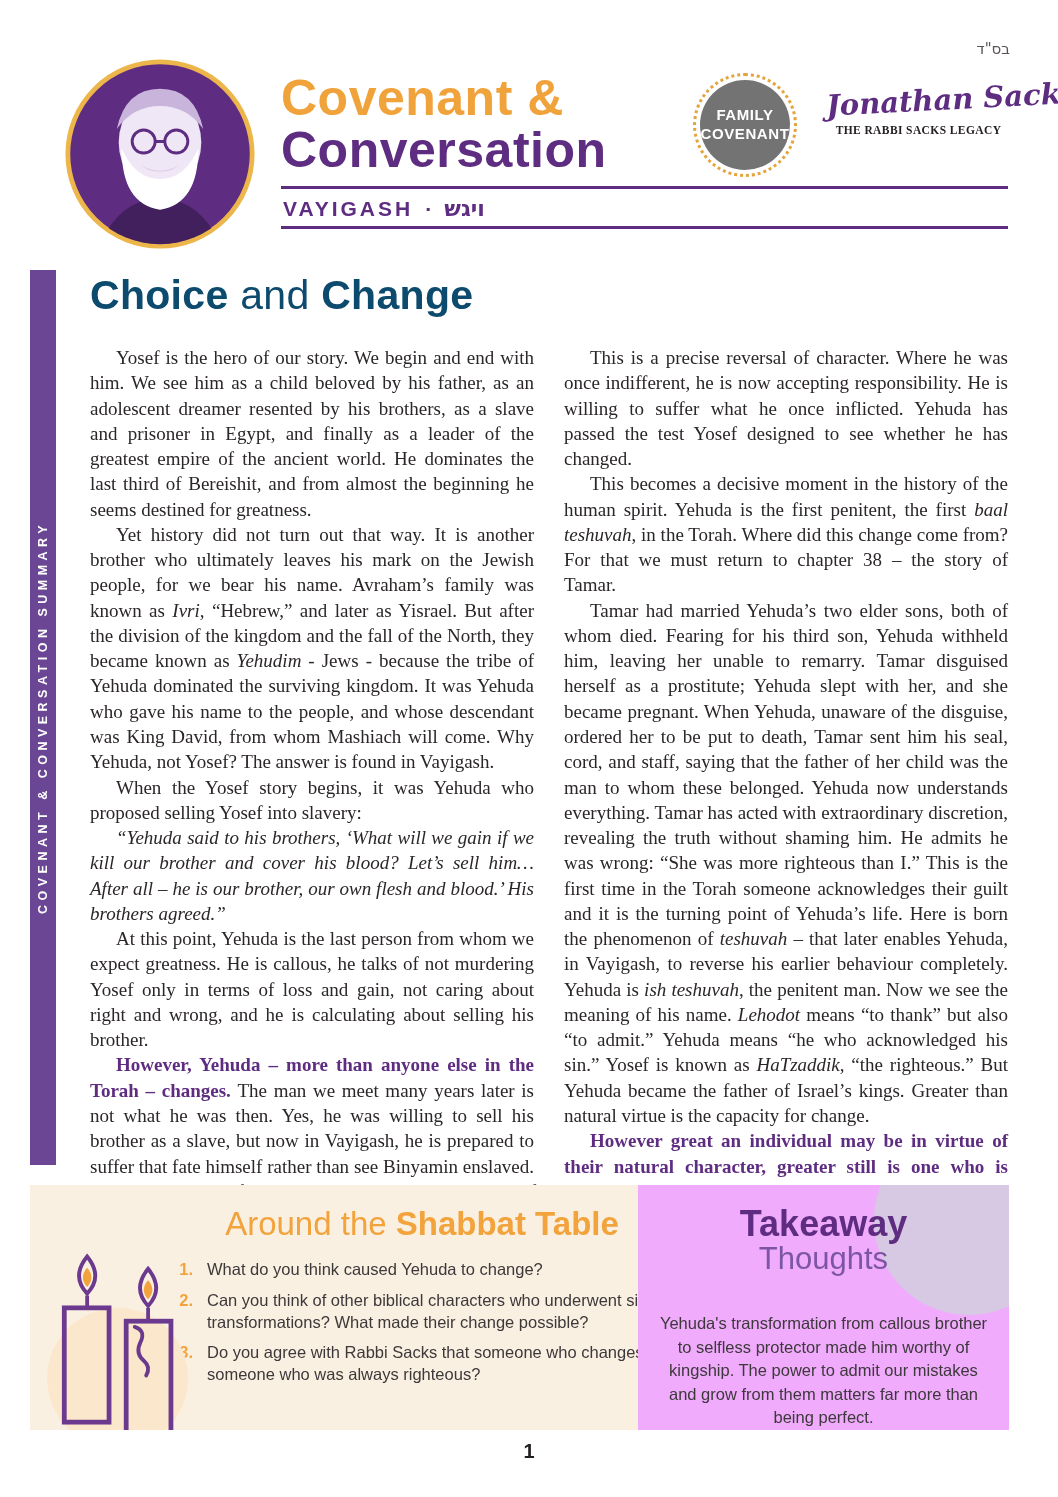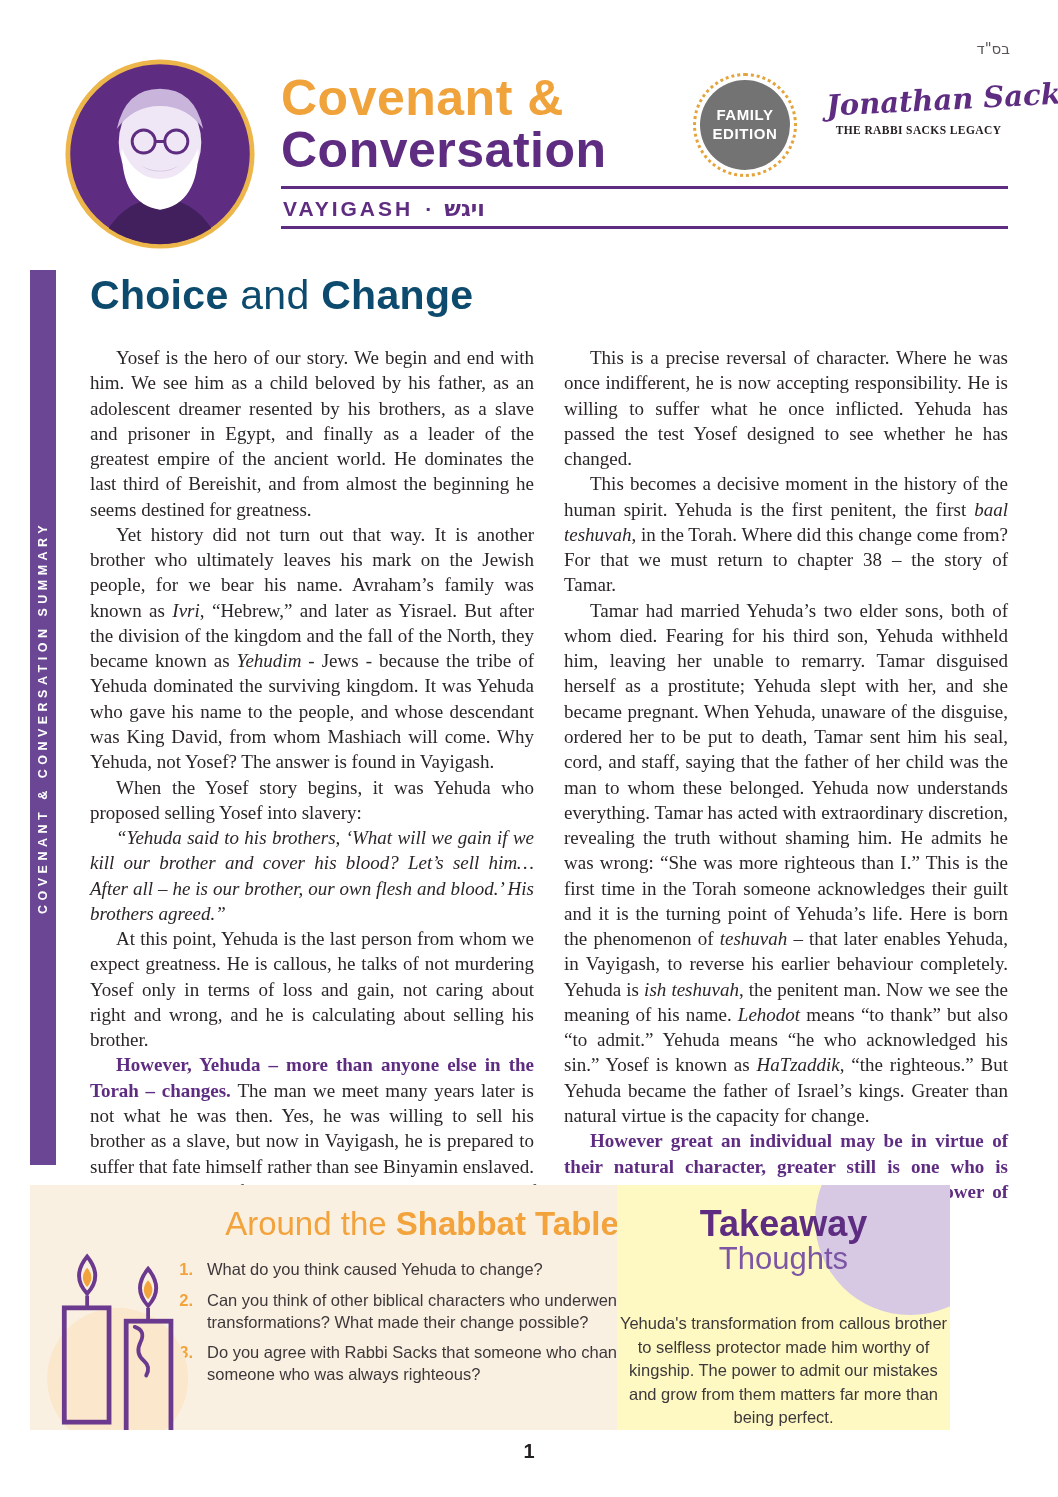--- a/index.html
+++ b/index.html
@@ -57,22 +57,22 @@
   .shabbat-box { position:absolute; left:30px; top:1185px; width:744px; height:245px;
                  background:#faf0e2; overflow:hidden; }
   .shabbat-title { margin-top:20px; text-align:center; font-size:33px; color:#f2a33c;
                    padding-left:40px; }
   .shabbat-title .bold { font-weight:bold; }
   .candles { position:absolute; left:0px; top:60px; width:200px; height:200px; }
   .questions { list-style:none; margin:16px 20px 0 145px; }
   .questions li { display:flex; gap:14px; margin-bottom:9px; font-size:16.5px;
                   line-height:1.32; color:#3d383a; }
   .q-num { color:#f2a33c; font-weight:bold; min-width:18px; text-align:right; }
-  .takeaway-box { position:absolute; left:617px; top:1185px; width:333px; height:245px;
-                  background:#fef9c3; overflow:hidden; }
+  .takeaway-box { position:absolute; left:638px; top:1185px; width:371px; height:245px;
+                  background:#f0abfc; overflow:hidden; }
   .takeaway-circle { position:absolute; right:-55px; top:-60px; width:190px; height:190px;
                      border-radius:50%; background:#d7c9e3; }
   .takeaway-title { position:relative; margin-top:20px; text-align:center; line-height:1.05; }
   .takeaway-title .big { font-size:36px; font-weight:bold; color:#5e2c81; display:block; }
   .takeaway-title .light { font-size:31px; font-weight:normal; color:#7c56a4; display:block; }
   .takeaway-body { position:relative; margin:37px auto 0; width:330px; text-align:center;
                    font-size:16.5px; line-height:1.42; color:#3d383a; }
   .page-number { position:absolute; left:0; right:0; top:1440px; text-align:center;
                  font-size:20px; font-weight:bold; color:#231f20; }
 </style>
@@ -112,21 +112,21 @@
       <span class="parsha-en">VAYIGASH</span>
       <span class="parsha-sep">·</span>
       <span class="parsha-he">ויגש</span>
     </div>
     <hr class="hrule" style="margin-top:2px;">
   </div>
 
   <div class="badge">
     <div class="badge-inner">
       <span>FAMILY</span>
-      <span>EDITION</span>
+      <span>COVENANT</span>
     </div>
   </div>
 
   <div class="legacy">
     <div class="signature">Jonathan Sacks</div>
     <div class="legacy-text">THE RABBI SACKS LEGACY</div>
   </div>
 
   <div class="sidebar-bar">
     <div class="sidebar-label">COVENANT &amp; CONVERSATION SUMMARY</div>

